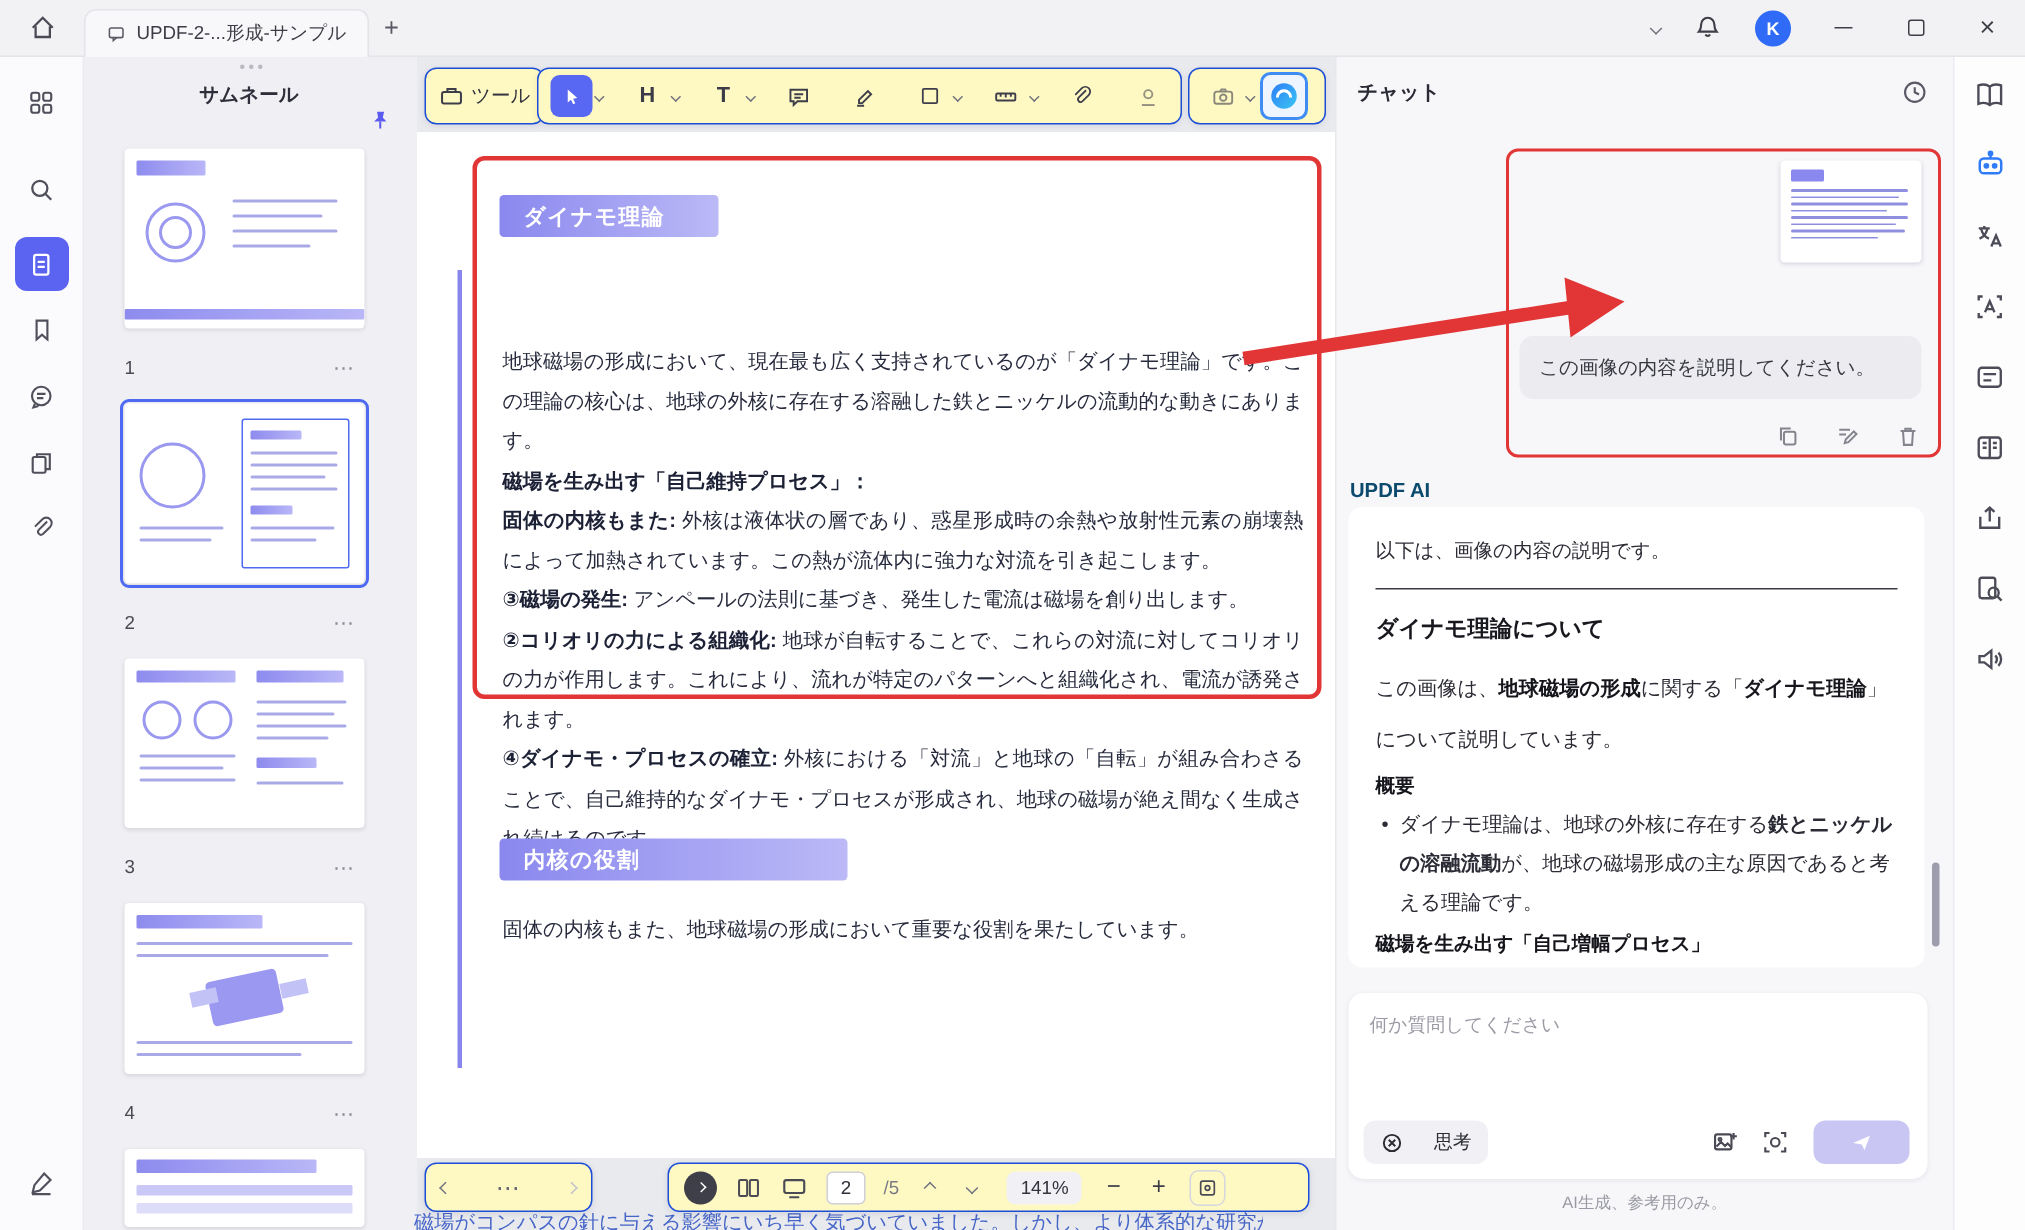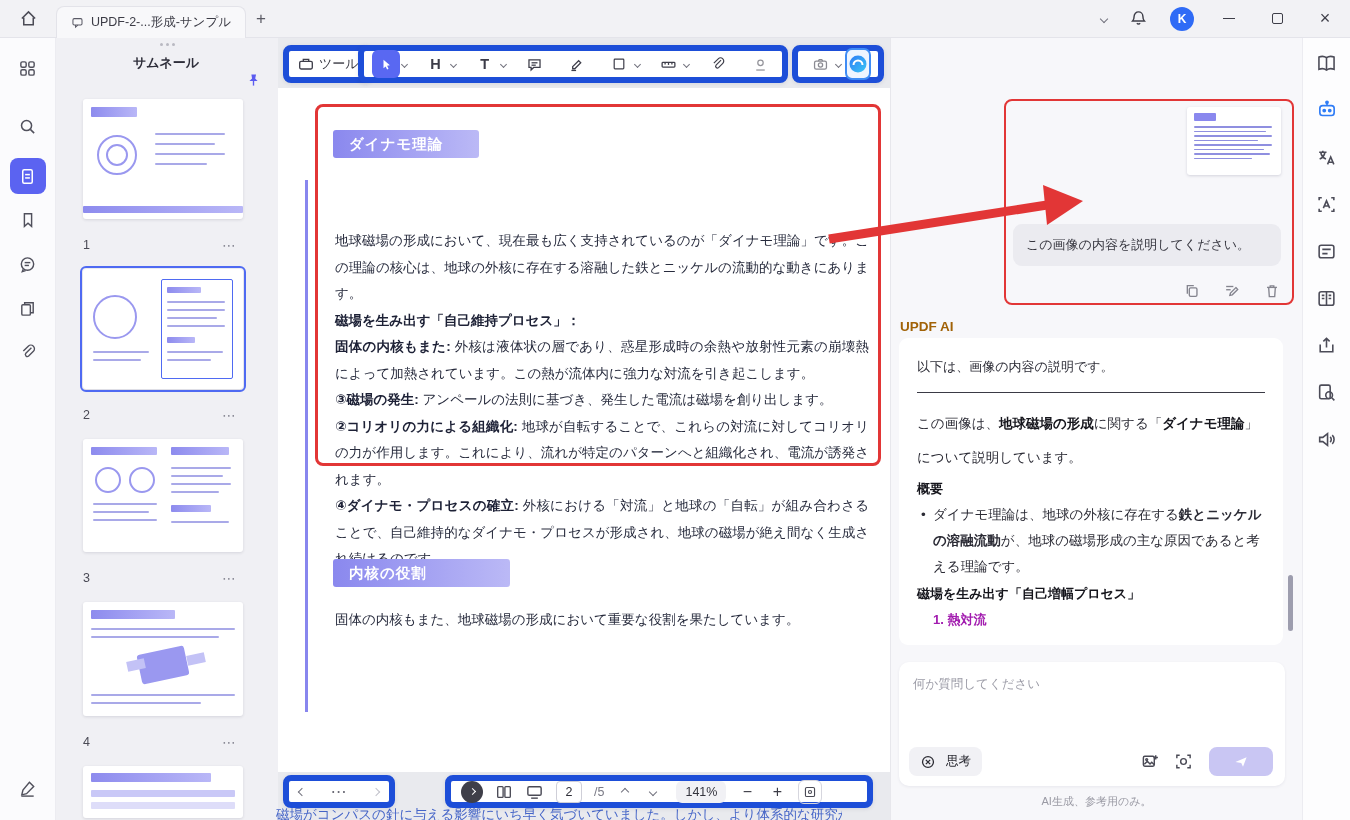--- a/index.html
+++ b/index.html
@@ -47,21 +47,21 @@
   .thumb-card.selected { outline:2px solid #4f6af2; outline-offset:1px; }
   .thumb-meta { width:160px; height:50px; display:flex; align-items:center; padding-top:2px; }
   .thumb-num { font-size:12.5px; color:#4a4a55; }
   .thumb-more { margin-left:auto; color:#8b8b96; font-size:14px; letter-spacing:1px; padding-right:6px; }
   .art-bar { background:linear-gradient(90deg,#8d8bee,#b9b7f7); border-radius:1px; }
   .art-line { background:#a9a9e8; height:2px; border-radius:1px; }
   .art-ring { border:2px solid #9a98ef; border-radius:50%; }
 
   
   #doc-area { position:absolute; top:38px; left:278px; width:612px; height:782px; background:#e9eaee; }
-  .float { background:#ffffff; border:6px solid #1d4ed8; border-radius:8px; box-shadow:0 1px 4px rgba(40,40,70,.10); }
+  .float { background:#fef9c3; border:1px solid #1d4ed8; border-radius:8px; box-shadow:0 1px 4px rgba(40,40,70,.10); }
   .tool-group { position:absolute; top:7px; height:38px; display:flex; align-items:center; padding:0 8px; gap:4px; }
   .ibtn { min-width:28px; height:28px; display:flex; align-items:center; justify-content:center;
     border-radius:6px; color:#3e3e4a; gap:3px; padding:0 2px; }
   .ibtn .glyph { font-size:14.5px; font-weight:bold; color:#3c3c48; }
   .ibtn.primary { background:#5968f2; color:#fff; width:28px; }
   .ai-btn { width:32px; height:32px; border:2px solid #3f8cf5; border-radius:7px; background:#eef5ff;
     display:flex; align-items:center; justify-content:center; }
   .tools-label { font-size:13px; color:#34343e; }
 
   #page { position:absolute; top:50px; left:0; width:612px; height:684px; background:#fff; }
@@ -93,39 +93,39 @@
   .chat-head { display:flex; align-items:center; padding:14px 16px 0 14px; }
   .chat-title { font-size:13.5px; font-weight:bold; color:#2b2b36; }
   .chat-history { margin-left:auto; color:#5a5a66; }
   .mini-shot { position:absolute; left:296px; top:69px; width:94px; height:68px; background:#fff;
     border-radius:3px; box-shadow:0 1px 3px rgba(50,50,90,.18); padding:6px 7px; }
   .mini-shot .art-line { margin-bottom:3px; height:1.5px; background:#8f8fe0; }
   .prompt-bubble { position:absolute; left:122px; top:186px; width:268px; height:42px; background:#ebebf0;
     border-radius:9px; display:flex; align-items:center; padding:0 13px; font-size:13px; color:#36363f; }
   .msg-actions { position:absolute; left:0; top:244px; width:390px; display:flex; justify-content:flex-end;
     gap:22px; color:#84848e; }
-  .ai-name { position:absolute; left:9px; top:281px; font-size:13.5px; font-weight:bold; color:#a16207; }
+  .ai-name { position:absolute; left:9px; top:281px; font-size:13.5px; font-weight:bold; color:#0c4a6e; }
   .resp-card { position:absolute; left:8px; top:300px; width:384px; height:307px; background:#fff;
     border-radius:9px; padding:16px 18px; overflow:hidden; font-size:13px; color:#2b2b35; line-height:25px; }
   .resp-divider { border-top:1.5px solid #3a3a45; margin:13px 0 14px 0; }
   .resp-heading { font-size:15px; font-weight:bold; color:#18181f; margin-bottom:10px; }
   .resp-p { font-size:13.5px; line-height:34px; }
   .resp-p b { color:#15151c; }
   .resp-sub { font-weight:bold; color:#15151c; line-height:27px; }
   .resp-bullet { display:flex; font-size:13.5px; line-height:26px; }
   .resp-bullet .dot { width:16px; flex:none; padding-left:4px; }
   .resp-list { font-weight:bold; padding-left:16px; line-height:26px; color:#a21caf; }
   .chat-scrollbar { position:absolute; left:397px; top:537px; width:5px; height:56px; border-radius:3px; background:#9d9dae; }
   .input-card { position:absolute; left:8px; top:624px; width:386px; height:124px; background:#fff;
     border-radius:10px; box-shadow:0 1px 3px rgba(50,50,90,.08); padding:12px 14px; }
   .chat-input { width:100%; border:none; outline:none; font-size:12.5px; color:#3a3a44;
     font-family:inherit; background:transparent; }
   .chat-input::placeholder { color:#9b9ba6; }
   .input-row { position:absolute; left:10px; right:12px; bottom:10px; display:flex; align-items:center; gap:14px; }
-  .think-pill { display:flex; align-items:center; gap:10px; background:#f1f1f5; border-radius:8px;
+  .think-pill { display:flex; align-items:center; gap:20px; background:#f1f1f5; border-radius:8px;
     padding:6px 11px; font-size:12.5px; color:#2c2c34; }
   .send-btn { width:64px; height:29px; background:#c9c6f3; border-radius:8px; display:flex;
     align-items:center; justify-content:center; margin-left:2px; }
   .disclaimer { position:absolute; left:0; top:756px; width:100%; text-align:center; font-size:11px; color:#9a9aa4; }
 
   
   #right-rail { position:absolute; top:38px; left:1302px; width:48px; height:782px; background:#fdfdfe;
     border-left:1px solid #ececf1; display:flex; flex-direction:column; align-items:center; padding-top:12px; gap:21px; }
   .rrail-btn { width:26px; height:26px; display:flex; align-items:center; justify-content:center; color:#4c4c58; }
   .rrail-btn.active { color:#2f7cf6; }
@@ -436,21 +436,21 @@
       <span>ダイナモ理論</span>
     </div>
     <div class="doc-text" style="top:140px;">
       <p>地球磁場の形成において、現在最も広く支持されているのが「ダイナモ理論」です。この理論の核心は、地球の外核に存在する溶融した鉄とニッケルの流動的な動きにあります。</p>
       <p><b>磁場を生み出す「自己維持プロセス」：</b></p>
       <p><b>固体の内核もまた:</b><span> 外核は液体状の層であり、惑星形成時の余熱や放射性元素の崩壊熱によって加熱されています。この熱が流体内に強力な対流を引き起こします。</span></p>
       <p><b>③磁場の発生:</b><span> アンペールの法則に基づき、発生した電流は磁場を創り出します。</span></p>
       <p><b>②コリオリの力による組織化:</b><span> 地球が自転することで、これらの対流に対してコリオリの力が作用します。これにより、流れが特定のパターンへと組織化され、電流が誘発されます。</span></p>
       <p><b>④ダイナモ・プロセスの確立:</b><span> 外核における「対流」と地球の「自転」が組み合わさることで、自己維持的なダイナモ・プロセスが形成され、地球の磁場が絶え間なく生成され続けるのです。</span></p>
     </div>
-    <div class="sec-pill" style="top:471px; width:177px;">
+    <div class="sec-pill" style="top:471px; width:232px;">
       <span>内核の役割</span>
     </div>
     <div class="doc-text" style="top:519px;">
       <p>固体の内核もまた、地球磁場の形成において重要な役割を果たしています。</p>
     </div>
     <div class="doc-link">磁場がコンパスの針に与える影響にいち早く気づいていました。しかし、より体系的な研究が始</div>
   </div>
 
   <div class="bbar float" style="left:5px; width:112px; justify-content:space-between;">
     <span class="chev left"></span>
@@ -479,20 +479,29 @@
     <div class="fit-btn">
       <svg width="14" height="14" viewBox="0 0 20 20" fill="none" stroke="#4a4a55" stroke-width="1.6">
           <rect x="3.5" y="3.5" width="13" height="13" rx="2"></rect>
           <circle cx="10" cy="10" r="2.2"></circle>
         </svg>
     </div>
   </div>
 </div>
 
 <div id="chat-panel">
+  <div class="chat-head">
+    <span class="chat-title">チャット</span>
+    <span class="chat-history">
+      <svg width="19" height="19" viewBox="0 0 20 20" fill="none" stroke="currentColor" stroke-width="1.5">
+          <circle cx="10" cy="10" r="6.8"></circle>
+          <path d="M10 6.5 V10 L13 11.6"></path>
+        </svg>
+    </span>
+  </div>
 
   <div class="mini-shot">
     <div>
       <div style="width:22px;height:8px;background:#8a88ee;border-radius:1px;margin-bottom:5px;"></div>
       <div class="art-line" style="width:78px;"></div>
       <div class="art-line" style="width:72px;"></div>
       <div class="art-line" style="width:78px;"></div>
       <div class="art-line" style="width:64px;"></div>
       <div class="art-line" style="width:78px;"></div>
       <div class="art-line" style="width:70px;"></div>
@@ -518,20 +527,21 @@
         <path d="M8 6 V4.3 h4 V6"></path>
         <path d="M6.3 6 l.7 10.2 h6 l.7 -10.2"></path>
       </svg>
   </div>
 
   <div class="ai-name">UPDF AI</div>
 
   <div class="resp-card">
     <div>以下は、画像の内容の説明です。</div>
     <div class="resp-divider"></div>
+    <div class="resp-heading">ダイナモ理論について</div>
     <p class="resp-p"><span>この画像は、</span><b>地球磁場の形成</b><span>に関する「</span><b>ダイナモ理論</b><span>」について説明しています。</span></p>
     <div class="resp-sub">概要</div>
     <div class="resp-bullet">
       <span class="dot">•</span>
       <span><span>ダイナモ理論は、地球の外核に存在する</span><b>鉄とニッケルの溶融流動</b><span>が、地球の磁場形成の主な原因であると考える理論です。</span></span>
     </div>
     <div class="resp-sub">磁場を生み出す「自己増幅プロセス」</div>
     <div class="resp-list">1. 熱対流</div>
   </div>
   <div class="chat-scrollbar"></div>

